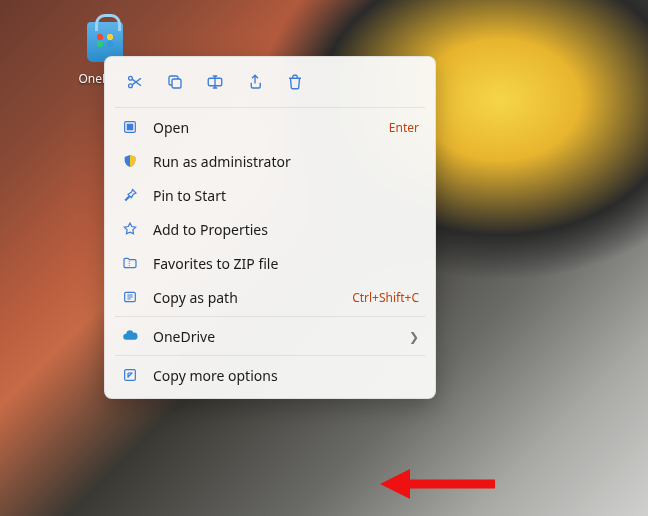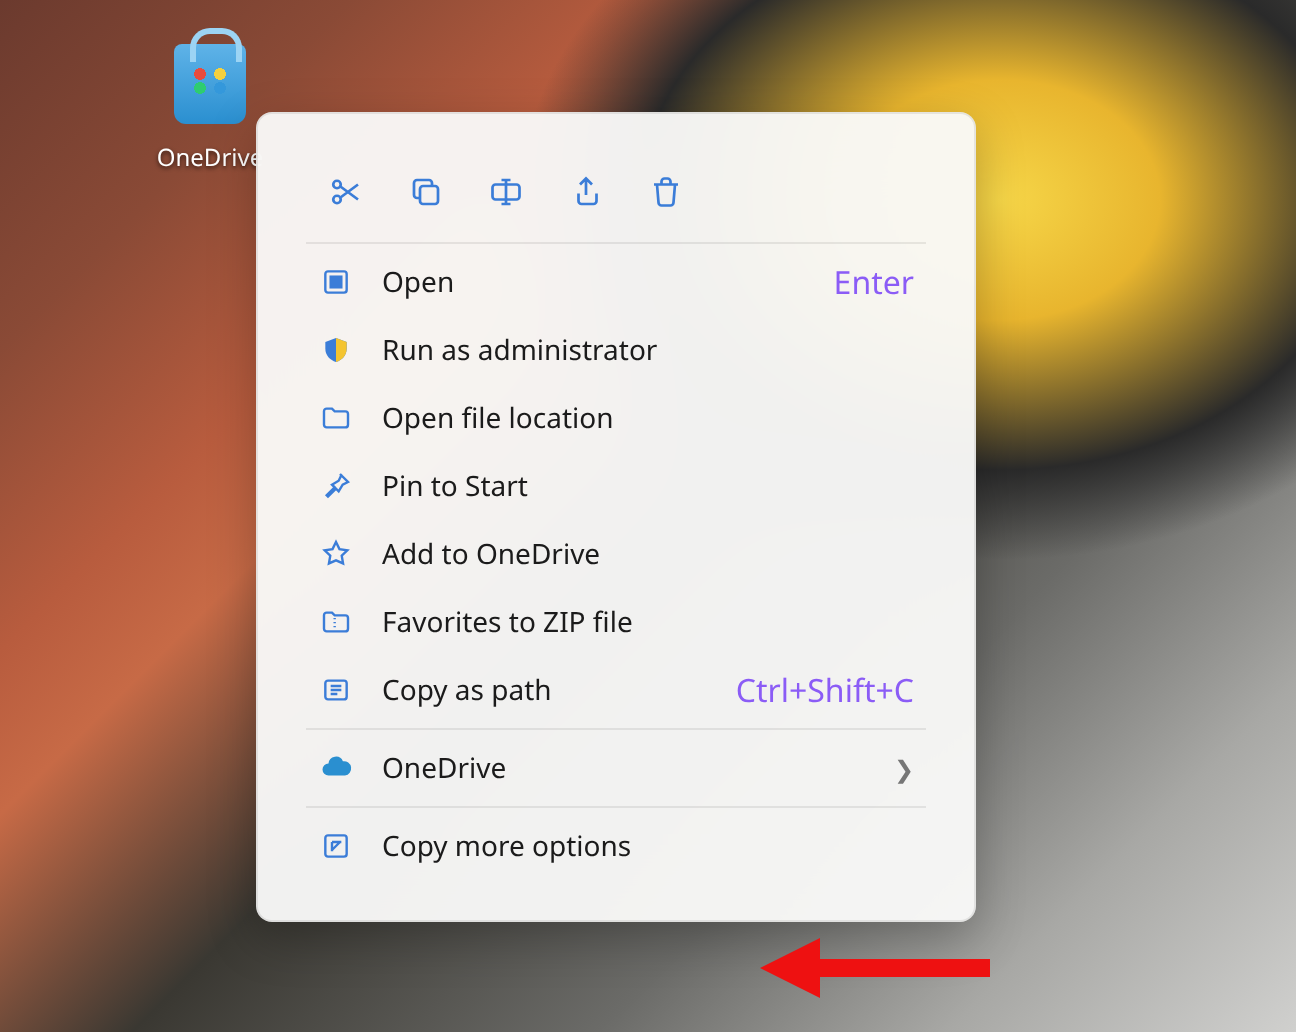--- a/index.html
+++ b/index.html
@@ -10,28 +10,28 @@
 .icon-wrap{position:absolute;left:68px;top:18px;width:74px;text-align:center}
 .icon-img{width:48px;height:48px;margin:0 auto 4px;position:relative}
 .bag{position:absolute;left:6px;top:4px;width:36px;height:40px;background:linear-gradient(#5fb3e8,#2a8fd0);border-radius:4px 4px 6px 6px}
 .bag:before{content:"";position:absolute;top:-8px;left:8px;width:20px;height:14px;border:3px solid #9cd4f4;border-bottom:none;border-radius:10px 10px 0 0}
 .bag:after{content:"";position:absolute;top:10px;left:8px;width:20px;height:16px;background:
   radial-gradient(circle at 5px 5px,#e84c3d 3px,transparent 3px),
   radial-gradient(circle at 15px 5px,#f4d03f 3px,transparent 3px),
   radial-gradient(circle at 5px 12px,#2ecc71 3px,transparent 3px),
   radial-gradient(circle at 15px 12px,#3498db 3px,transparent 3px)}
 .icon-label{color:#fff;font-size:12px;text-shadow:0 1px 2px rgba(0,0,0,.7)}
-.menu{position:absolute;left:128px;top:56px;width:318px;background:rgba(249,249,248,.96);backdrop-filter:blur(20px);border:1px solid rgba(0,0,0,.08);border-radius:8px;box-shadow:0 8px 24px rgba(0,0,0,.25);padding:20px}
+.menu{position:absolute;left:104px;top:56px;width:318px;background:rgba(249,249,248,.96);backdrop-filter:blur(20px);border:1px solid rgba(0,0,0,.08);border-radius:8px;box-shadow:0 8px 24px rgba(0,0,0,.25);padding:6px}
 .toolbar{display:flex;gap:4px;padding:2px 6px 6px}
 .tbtn{width:36px;height:34px;display:flex;align-items:center;justify-content:center;border-radius:4px}
 .sep{height:1px;background:rgba(0,0,0,.08);margin:2px 4px}
 .item{display:flex;align-items:center;height:34px;padding:0 10px;border-radius:4px;gap:14px}
 .item .ic{width:18px;height:18px;display:flex;align-items:center;justify-content:center;flex-shrink:0}
 .item .lbl{flex:1}
-.item .sc{color:#8b5cf6;font-size:16px}
+.item .sc{color:#c2410c;font-size:12px}
 .chev{color:#767676;font-size:12px}
 .arrow{position:absolute;left:380px;top:466px;pointer-events:none}
 svg{display:block}
 </style>
 </head>
 <body>
 
 <div class="desktop">
 
   <div class="icon-wrap">
@@ -102,45 +102,37 @@
     <div class="item">
       <span class="ic">
         <svg width="16" height="16" viewBox="0 0 24 24">
             <path d="M12 3l8 3v5c0 5-3.5 8.5-8 10-4.5-1.5-8-5-8-10V6l8-3z" fill="#3b7dd8"></path>
             <path d="M12 3l8 3v5c0 5-3.5 8.5-8 10V3z" fill="#f4c430"></path>
           </svg>
       </span>
       <span class="lbl">Run as administrator</span>
     </div>
 
-    <div class="item">
-      <span class="ic">
-        <svg width="16" height="16" viewBox="0 0 24 24" fill="none" stroke="#3b7dd8" stroke-width="1.8">
-            <path d="M3 7a2 2 0 0 1 2-2h4l2 2h8a2 2 0 0 1 2 2v8a2 2 0 0 1-2 2H5a2 2 0 0 1-2-2V7z"></path>
-          </svg>
-      </span>
-      <span class="lbl">Open file location</span>
-    </div>
 
     <div class="item">
       <span class="ic">
         <svg width="16" height="16" viewBox="0 0 24 24" fill="none" stroke="#3b7dd8" stroke-width="1.8">
             <path d="M15 3l6 6-4 2-3 5-2-2-6 6-1-1 6-6-2-2 5-3 2-4z"></path>
           </svg>
       </span>
       <span class="lbl">Pin to Start</span>
     </div>
 
     <div class="item">
       <span class="ic">
         <svg width="16" height="16" viewBox="0 0 24 24" fill="none" stroke="#3b7dd8" stroke-width="1.8">
             <path d="M12 3l2.6 5.3 5.9.9-4.2 4.1 1 5.8L12 16.8 6.7 19.1l1-5.8L3.5 9.2l5.9-.9L12 3z"></path>
           </svg>
       </span>
-      <span class="lbl">Add to OneDrive</span>
+      <span class="lbl">Add to Properties</span>
     </div>
 
     <div class="item">
       <span class="ic">
         <svg width="16" height="16" viewBox="0 0 24 24" fill="none" stroke="#3b7dd8" stroke-width="1.8">
             <path d="M3 7a2 2 0 0 1 2-2h4l2 2h8a2 2 0 0 1 2 2v8a2 2 0 0 1-2 2H5a2 2 0 0 1-2-2V7z"></path>
             <path d="M11 9v1M11 12v1M11 15v1"></path>
           </svg>
       </span>
       <span class="lbl">Favorites to ZIP file</span>

